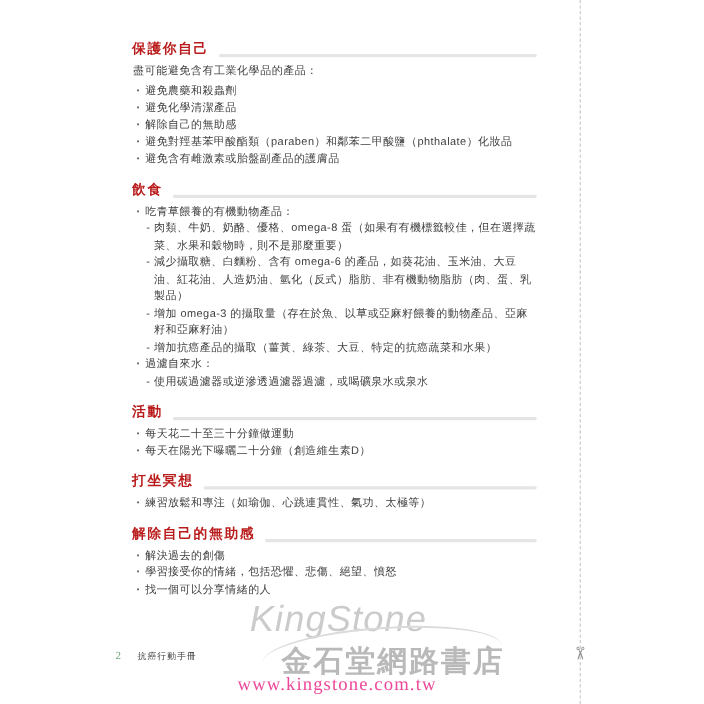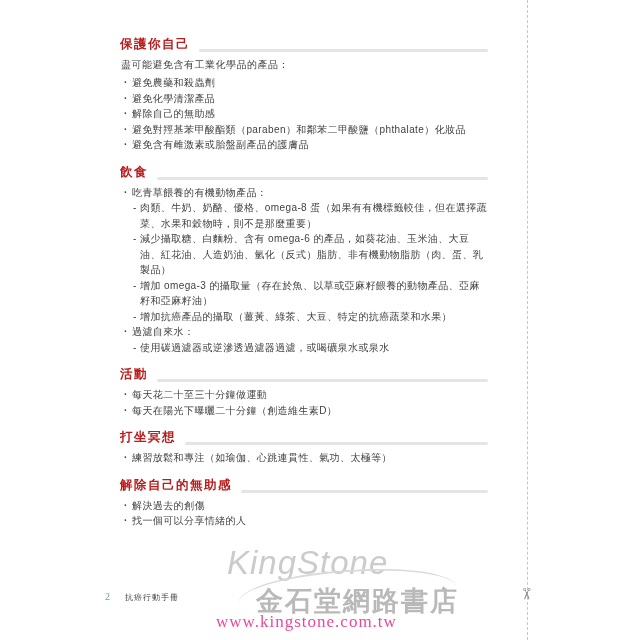--- a/index.html
+++ b/index.html
@@ -240,20 +240,21 @@
   </section>
 
   <section class="section">
     <h2 class="section-heading">
       <span class="heading-text">解除自己的無助感</span>
       <span class="heading-rule"></span>
     </h2>
 
     <ul class="bullet-list">
             <li class="level-1">解決過去的創傷</li>
+            <li class="level-1">學習接受你的情緒，包括恐懼、悲傷、絕望、憤怒</li>
             <li class="level-1">找一個可以分享情緒的人</li>
           </ul>
   </section>
 </div>
   </div>
 
   <div class="footer">
     <span class="page-number">2</span>
     <span class="book-title">抗癌行動手冊</span>
   </div>

